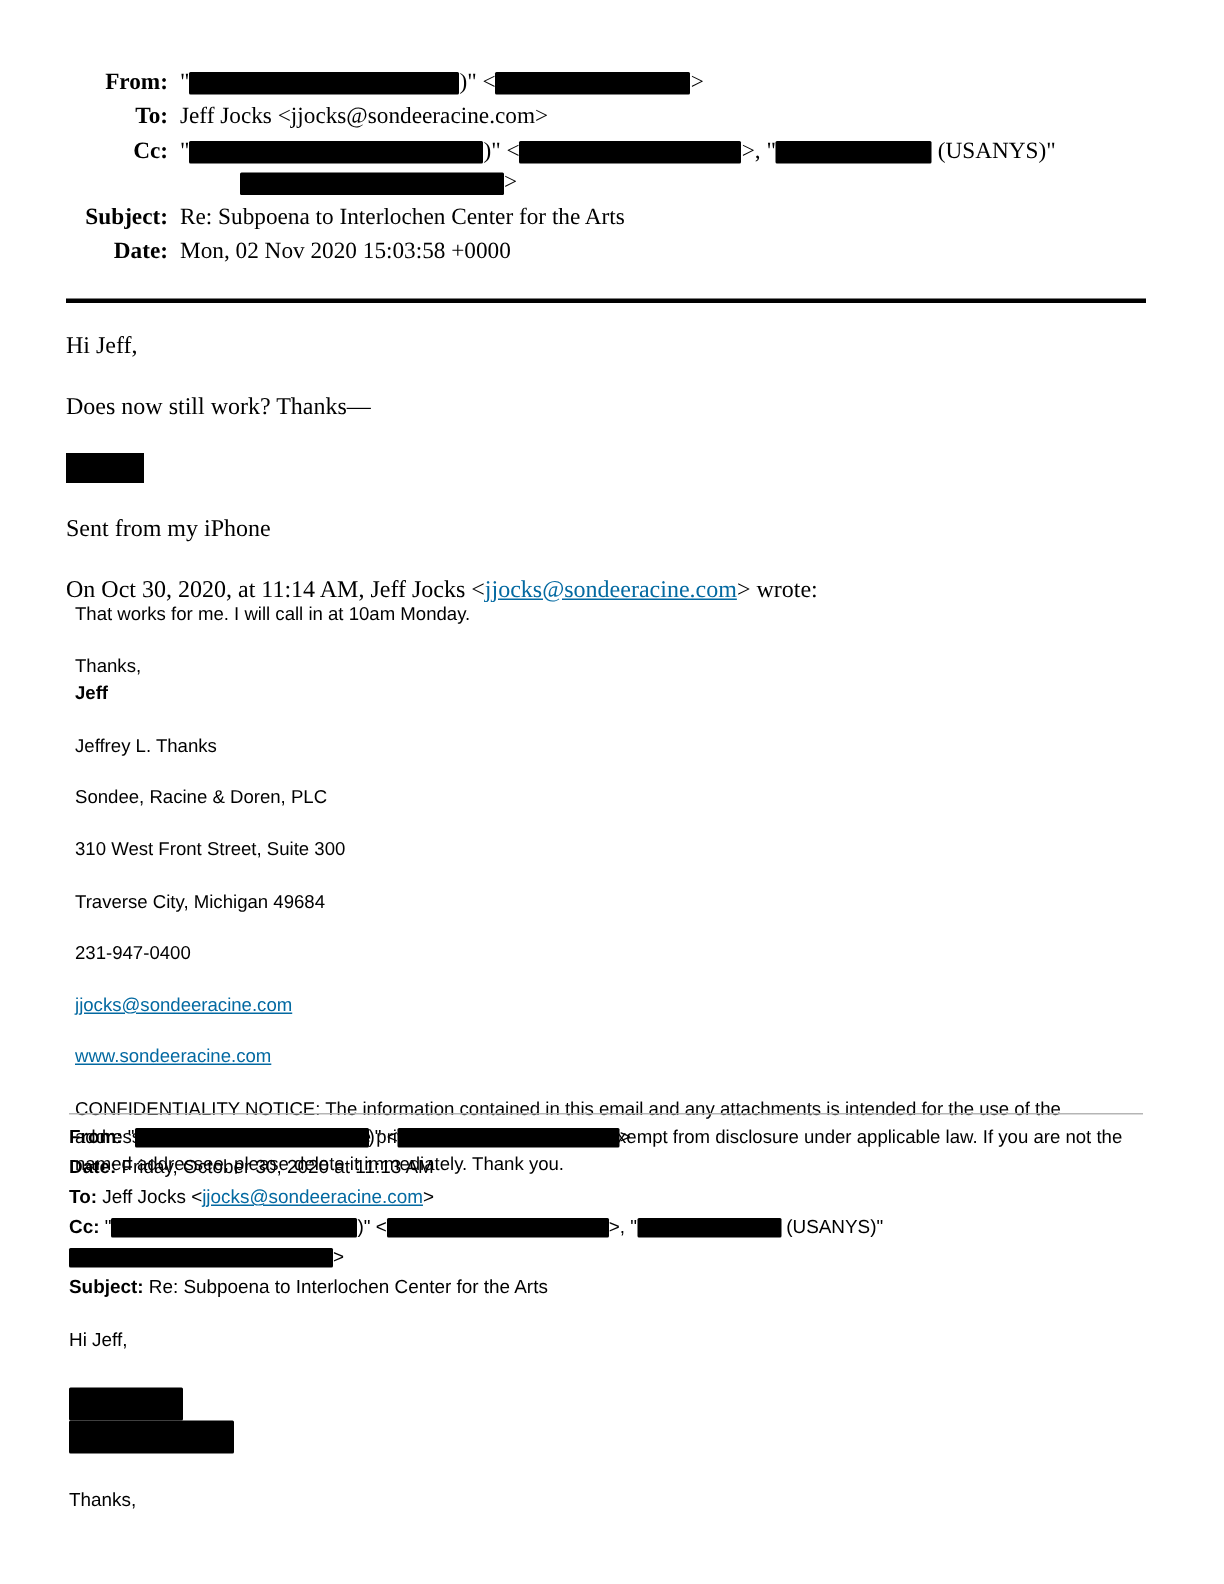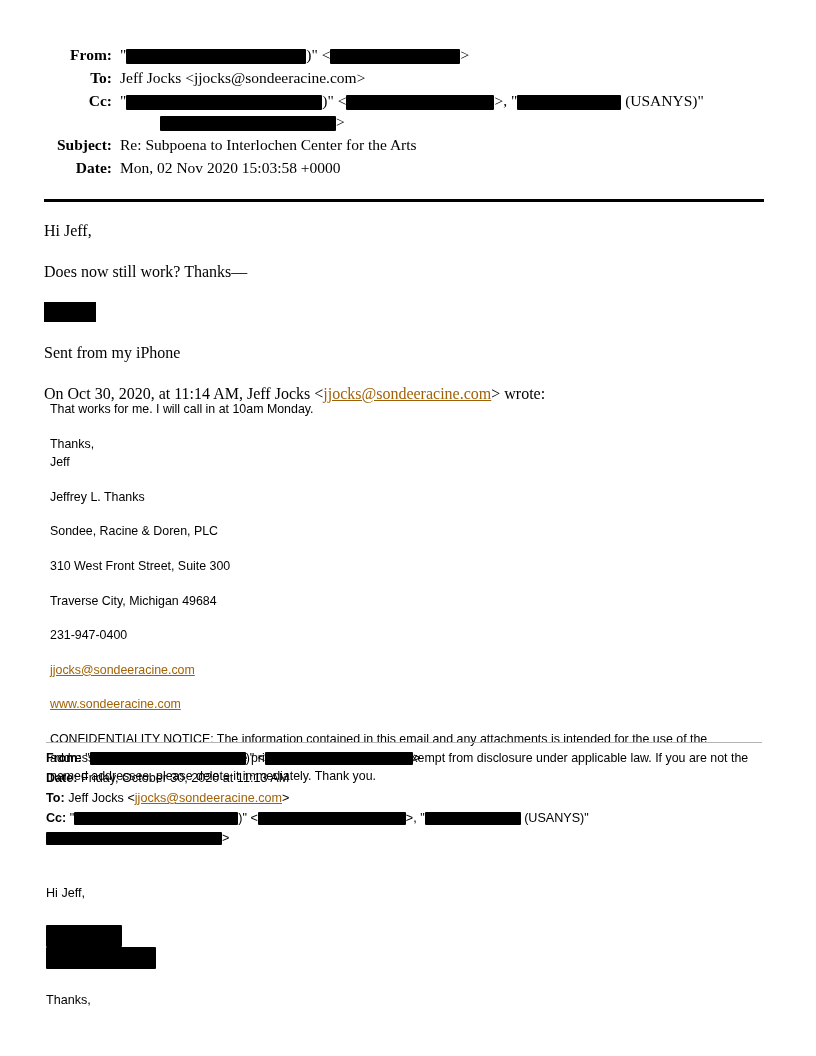--- a/index.html
+++ b/index.html
@@ -79,21 +79,21 @@
     line-height: 21px;
   }
   .body-serif p { margin: 0 0 20px 0; }
   .blackbar {
     display: block;
     width: 52px;
     height: 20px;
     background: #000000;
   }
   a.link {
-    color: #a16207;
+    color: #0369a1;
     text-decoration: underline;
   }
 
   
   .quoted {
     position: absolute;
     left: 50px;
     top: 400px;
     width: 712px;
     font-family: "Liberation Sans", sans-serif;
@@ -182,21 +182,21 @@
     <p>
         <span class="blackbar"></span>
       </p>
     <p>Sent from my iPhone</p>
     <p><span>On Oct 30, 2020, at 11:14 AM, Jeff Jocks &lt;</span><a class="link" href="#">jjocks@sondeeracine.com</a><span>&gt; wrote:</span></p>
   </div>
 
   <div class="quoted">
     <p>That works for me.  I will call in at 10am Monday.</p>
     <p class="tight">Thanks,</p>
-    <p style="margin:0 0 16px 0;">Jeff</p>
+    <p style="margin:0 0 16px 0;font-weight:bold;">Jeff</p>
 
     <p class="sig-line">Jeffrey L. Thanks</p>
     <p class="sig-line">Sondee, Racine &amp; Doren, PLC</p>
     <p class="sig-line">310 West Front Street, Suite 300</p>
     <p class="sig-line">Traverse City, Michigan 49684</p>
     <p class="sig-line">231-947-0400</p>
     <p class="sig-line"><a class="link" href="#">jjocks@sondeeracine.com</a></p>
     <p class="sig-line"><a class="link" href="#">www.sondeeracine.com</a></p>
 
     <p class="conf">CONFIDENTIALITY NOTICE:  The information contained in this email and any attachments is intended for the use of the addressee only.  Its contents may be privileged, confidential, and exempt from disclosure under applicable law.  If you are not the named addressee, please delete it immediately.  Thank you.</p>
@@ -206,20 +206,21 @@
 
   <div class="hdr2">
     <div class="row"><span class="lbl">From:</span> <span>"</span><span class="redact" style="width:156px;"></span><span>)" &lt;</span><span class="redact" style="width:148px;"></span><span>&gt;</span></div>
 
     <div class="row"><span class="lbl">Date:</span> <span>Friday, October 30, 2020 at 11:13 AM</span></div>
 
     <div class="row"><span class="lbl">To:</span> <span>Jeff Jocks &lt;</span><a class="link" href="#">jjocks@sondeeracine.com</a><span>&gt;</span></div>
 
     <div class="row"><span class="lbl">Cc:</span> <span>"</span><span class="redact" style="width:164px;"></span><span>)" &lt;</span><span class="redact" style="width:148px;"></span><span>&gt;, "</span><span class="redact" style="width:96px;"></span><span> (USANYS)"</span><br><span class="redact" style="width:176px;"></span><span>&gt;</span></div>
 
+    <div class="row"><span class="lbl">Subject:</span> <span>Re: Subpoena to Interlochen Center for the Arts</span></div>
   </div>
 
   <div class="body2">
     <p>Hi Jeff,</p>
     <p> <span class="redact" style="width:76px;height:22px;"></span><br><span class="redact" style="width:110px;height:22px;"></span></p>
     <p>Thanks,</p>
   </div>
 
 </div>
 

